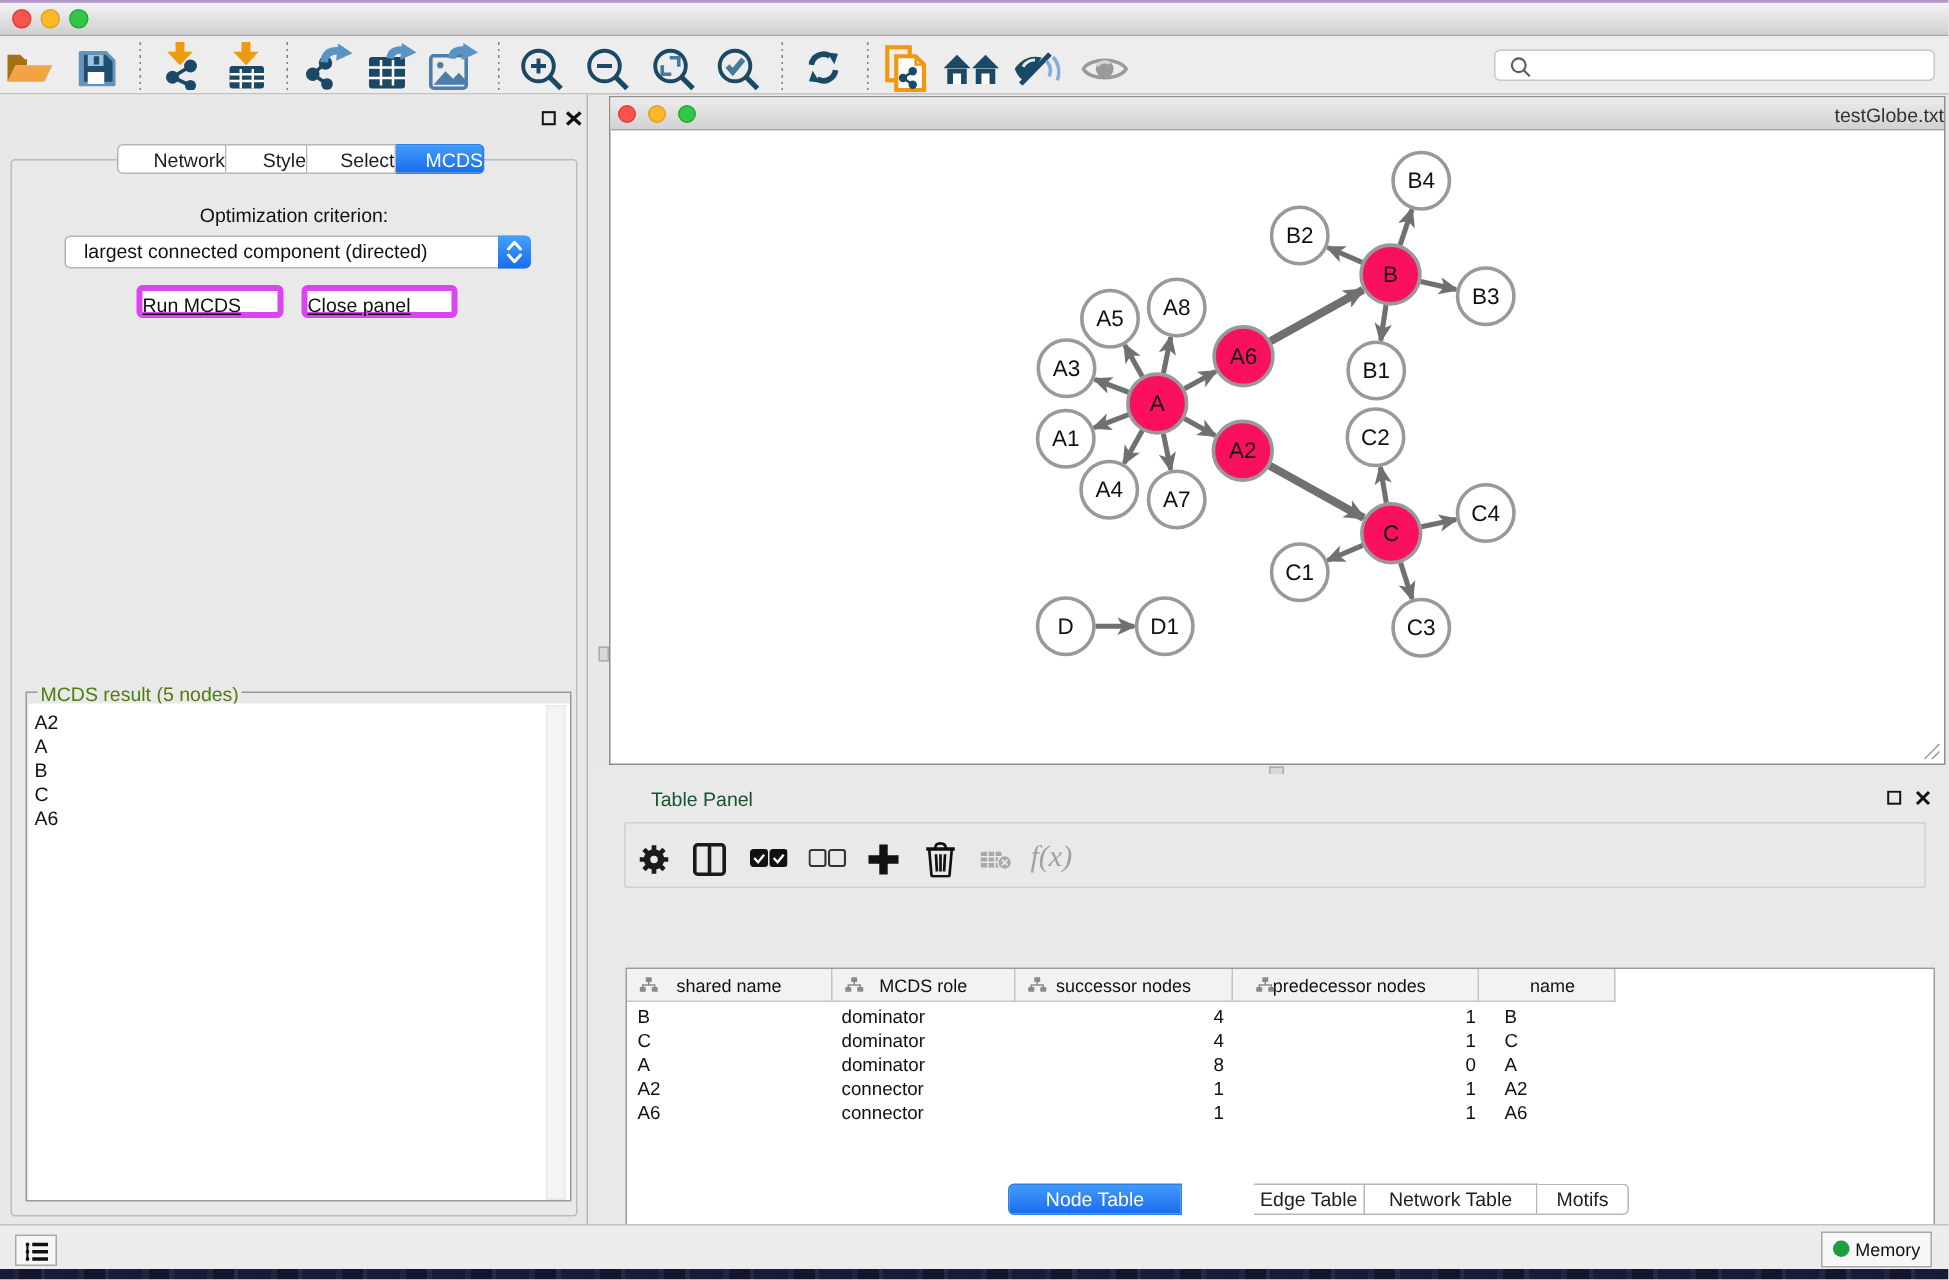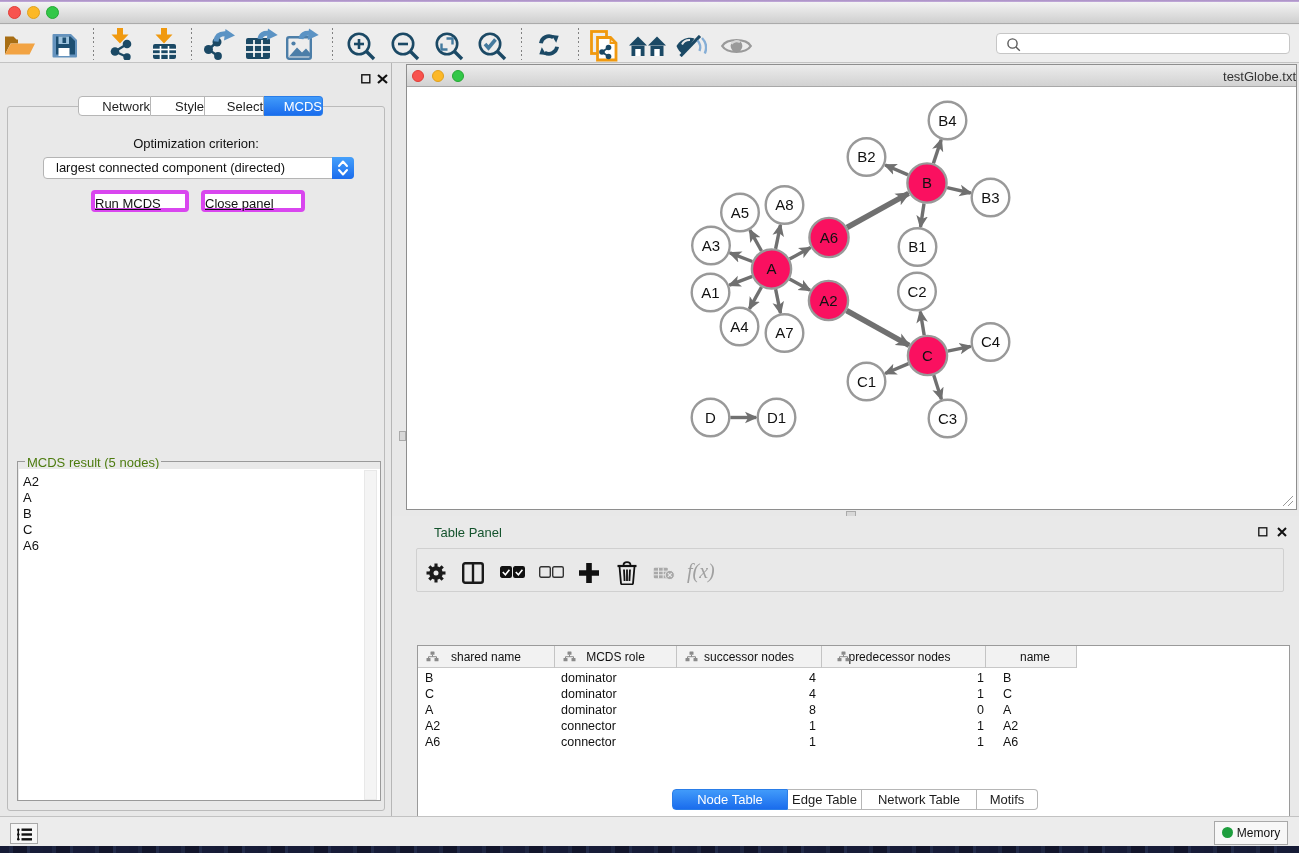--- a/index.html
+++ b/index.html
@@ -477,21 +477,21 @@
       <div class="row" style="top:88px;">
 <span class="cell" style="left:7px;">A6</span>
 <span class="cell" style="left:143px;">connector</span>
 <span class="cell" style="left:259px;width:139px;text-align:right;">1</span>
 <span class="cell" style="left:404px;width:162px;text-align:right;">1</span>
 <span class="cell" style="left:585px;">A6</span>
       </div>
     </div>
     <div id="btabs">
 <div class="btab first" style="width:116px;background:linear-gradient(#419bfa,#1a6ced);color:#fff;border:1px solid #2a7de8;border-radius:4px 0 0 4px;">Node Table</div>
-<div class="btab" style="width:74px;">Edge Table</div>
+<div class="btab" style="width:74px;margin-left:48px;">Edge Table</div>
 <div class="btab" style="width:115px;">Network Table</div>
 <div class="btab" style="width:61px;border-radius:0 4px 4px 0;">Motifs</div>
 </div>
 
 </div>
 <div class="abs" id="statusbar"></div>
 <div id="hamb">
     <svg width="15" height="13" style="position:absolute;left:6px;top:4px" viewBox="0 0 15 13">
       <g stroke="#111" stroke-width="2.4">
         <line x1="4.5" y1="1.7" x2="15" y2="1.7"></line>

